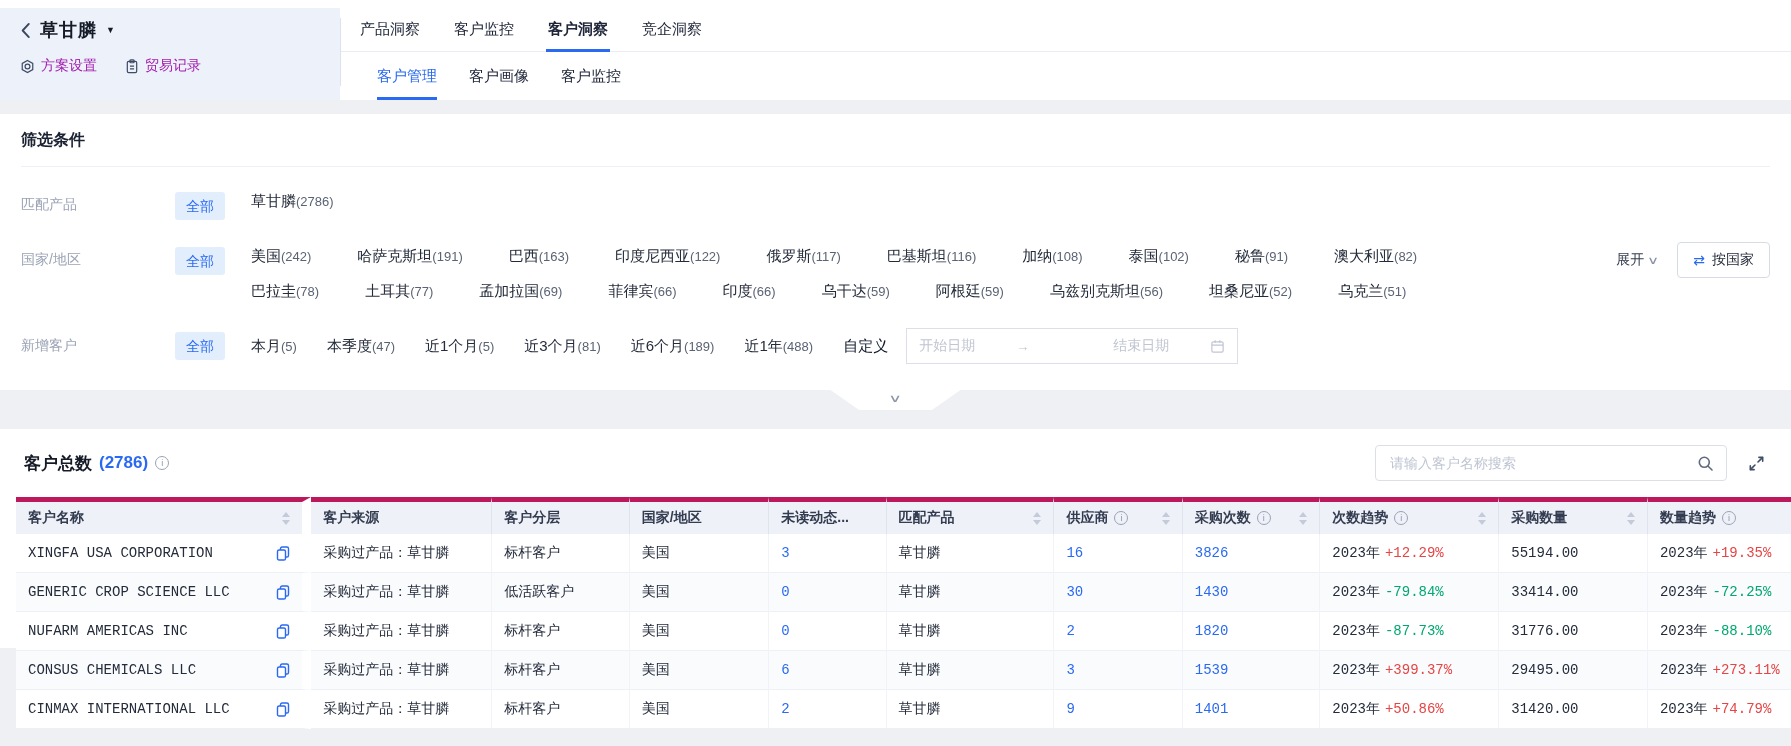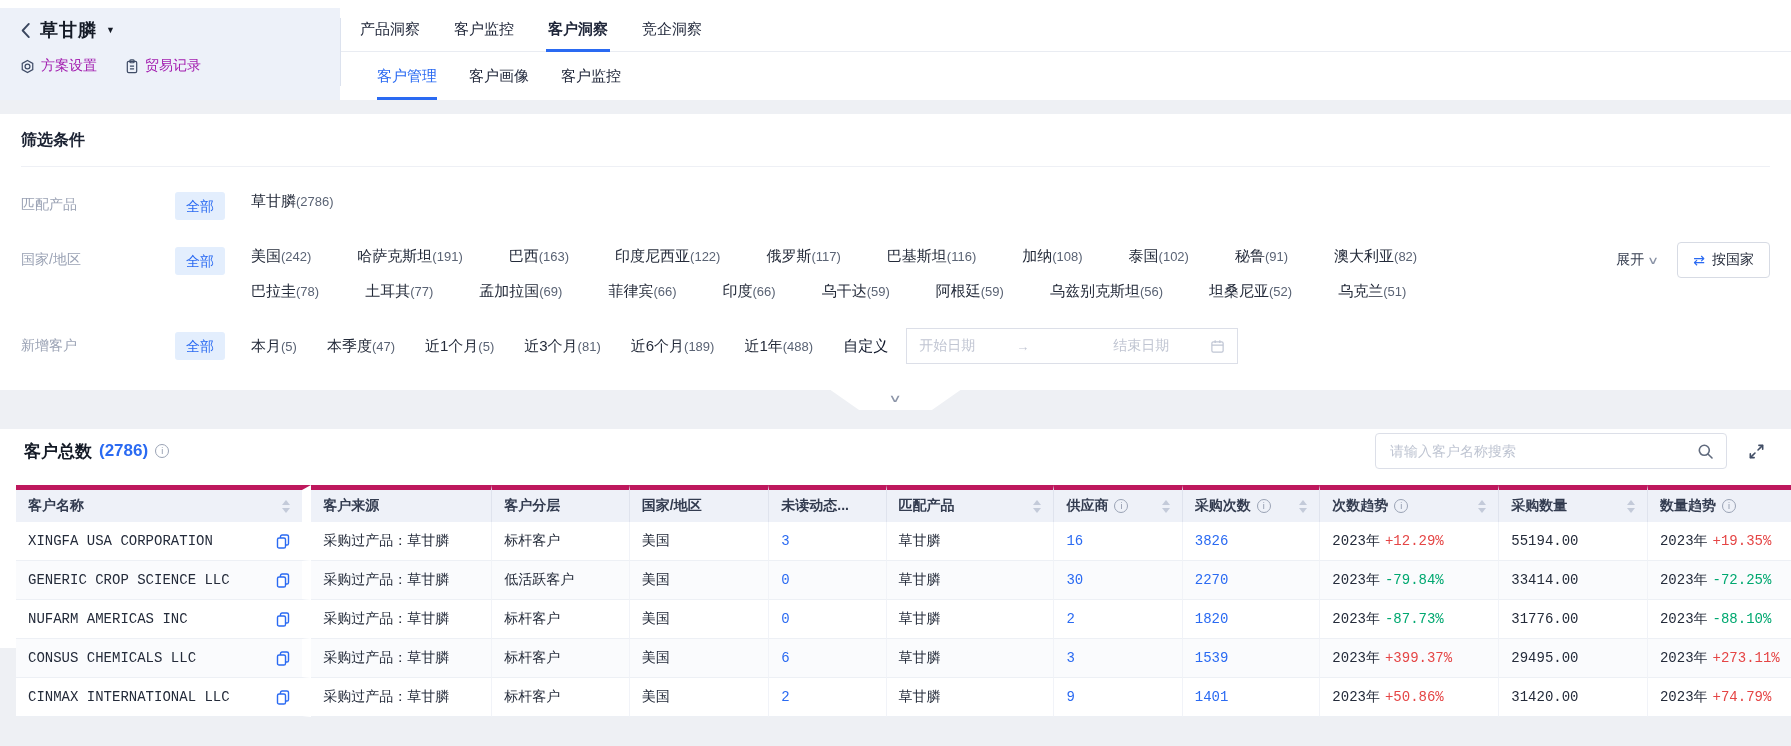--- a/index.html
+++ b/index.html
@@ -63,21 +63,21 @@
     border-radius:0; height:36px; width:332px; padding:0 12px; margin-left:18px;
     font-size:14px; cursor:text; flex:none;justify-content:space-between; }
   .daterange .ph { color:#c0c5d2; flex:1; }
   .daterange .ra { color:#c0c5d2; font-size:13px; flex:1; }
   .collapse-tab { width:130px; height:20px; margin:0 auto; background:#fff;
     clip-path:polygon(0 0,100% 0,78% 100%,22% 100%); display:flex; align-items:center;
     justify-content:center; cursor:pointer; }
   .collapse-tab .chev { color:#8c95a8; font-size:11px; transform:scaleX(1.7); margin-top:-3px; }
 
   
-  .table-card { margin-top:19px; padding-top:4px; height:219px; }
+  .table-card { margin-top:19px; padding-top:16px; height:219px; }
   .tc-head { display:flex; align-items:center; padding:0 25px 16px 24px; }
   .tc-title { display:flex; align-items:center; gap:7px; font-size:17px; font-weight:700;
     color:#141a26; }
   .tc-total { color:var(--accent); }
   .info-i { display:inline-flex; align-items:center; justify-content:center; width:14px;
     height:14px; border:1px solid #9aa3b5; border-radius:50%; color:#8c95a8; font-size:9px;
     font-weight:400; font-style:normal; flex:none; cursor:pointer; }
   .tc-right { margin-left:auto; display:flex; align-items:center; gap:20px; }
   .searchbox { position:relative; width:352px; height:36px; border:1px solid #dcdfe8;
     border-radius:4px; background:#fff; display:flex; align-items:center; }
@@ -438,21 +438,21 @@
                   </svg>
                 </span>
               </div>
             </td>
             <td><span>采购过产品：草甘膦</span></td>
             <td><span>低活跃客户</span></td>
             <td><span>美国</span></td>
             <td><span class="lnk">0</span></td>
             <td><span>草甘膦</span></td>
             <td><span class="lnk">30</span></td>
-            <td><span class="lnk">2270</span></td>
+            <td><span class="lnk">1430</span></td>
             <td><span class="trend-y">2023年</span><span class="pct down">-79.84%</span></td>
             <td><span>33414.00</span></td>
             <td><span class="trend-y">2023年</span><span class="pct down">-72.25%</span></td>
           </tr>
           <tr class="">
             <td>
               <div class="namecell">
                 <span class="cname">NUFARM AMERICAS INC</span>
                 <span class="copy-ic">
                   <svg width="14" height="15" viewBox="0 0 14 15" fill="none" stroke="#2a6af2" stroke-width="1.4">

